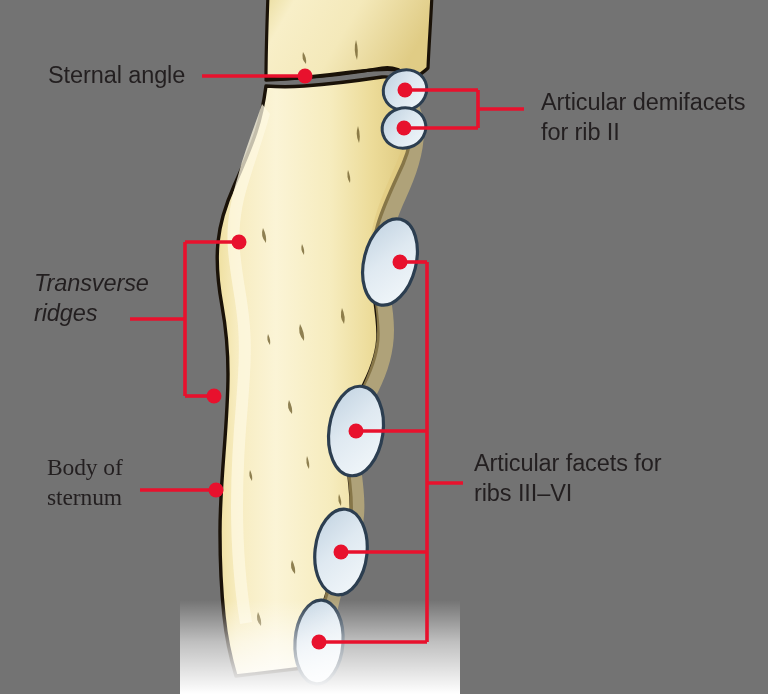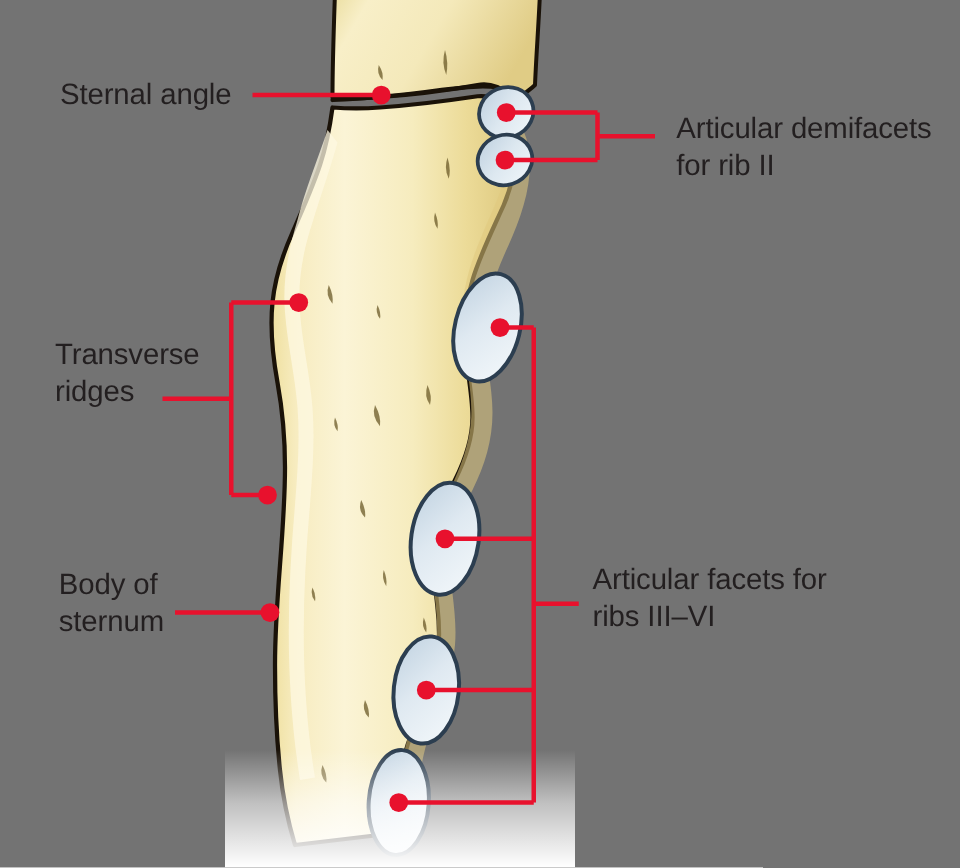--- a/index.html
+++ b/index.html
@@ -26,22 +26,22 @@
     position: absolute;
     color: #231f20;
     font-family: "Liberation Sans", sans-serif;
     font-size: 23.5px;
     line-height: 30px;
     letter-spacing: -0.1px;
     white-space: pre;
     font-weight: 400;
   }
   #lbl-sternal-angle  { left: 48px;  top: 60px; }
-  #lbl-transverse     { left: 44px;  top: 268px; }
-  #lbl-body           { left: 47px;  top: 452px; }
+  #lbl-transverse     { left: 34px;  top: 268px; font-style: italic; }
+  #lbl-body           { left: 47px;  top: 452px; font-family: Liberation Serif, serif; }
   #lbl-demifacets     { left: 541px; top: 87px; }
   #lbl-facets         { left: 474px; top: 448px; }
 </style>
 </head>
 <body>
 
 <div id="figure">
 
   <svg id="art" viewBox="0 0 768 694" xmlns="http://www.w3.org/2000/svg">
     <defs>

